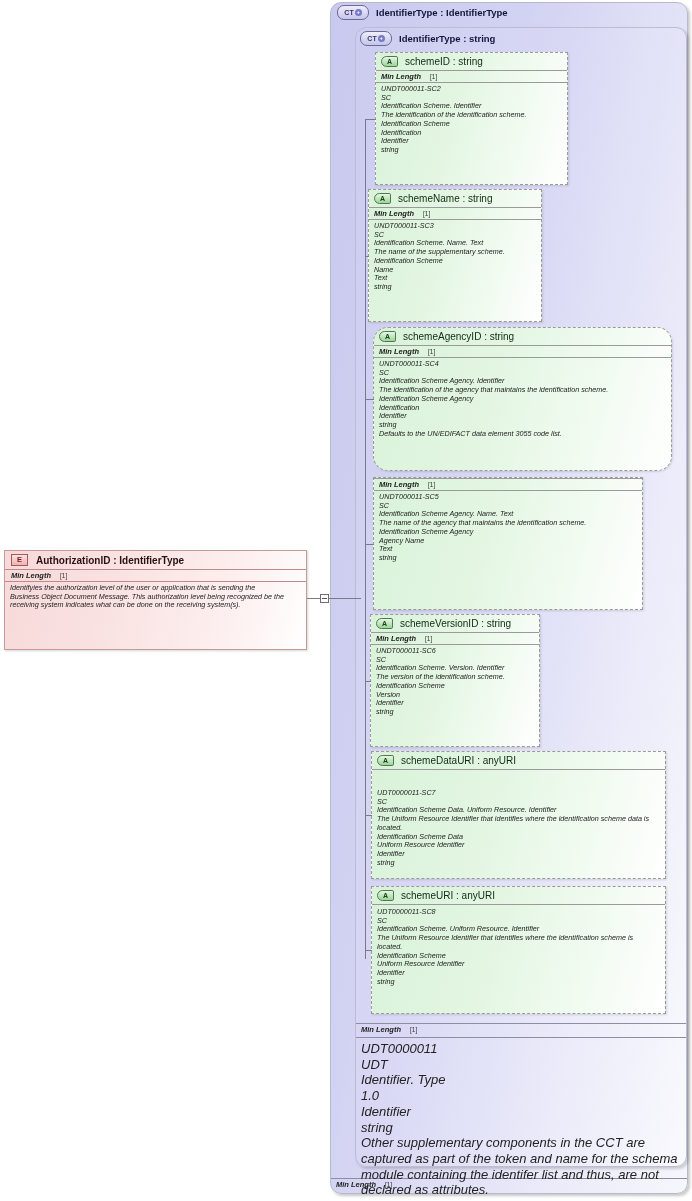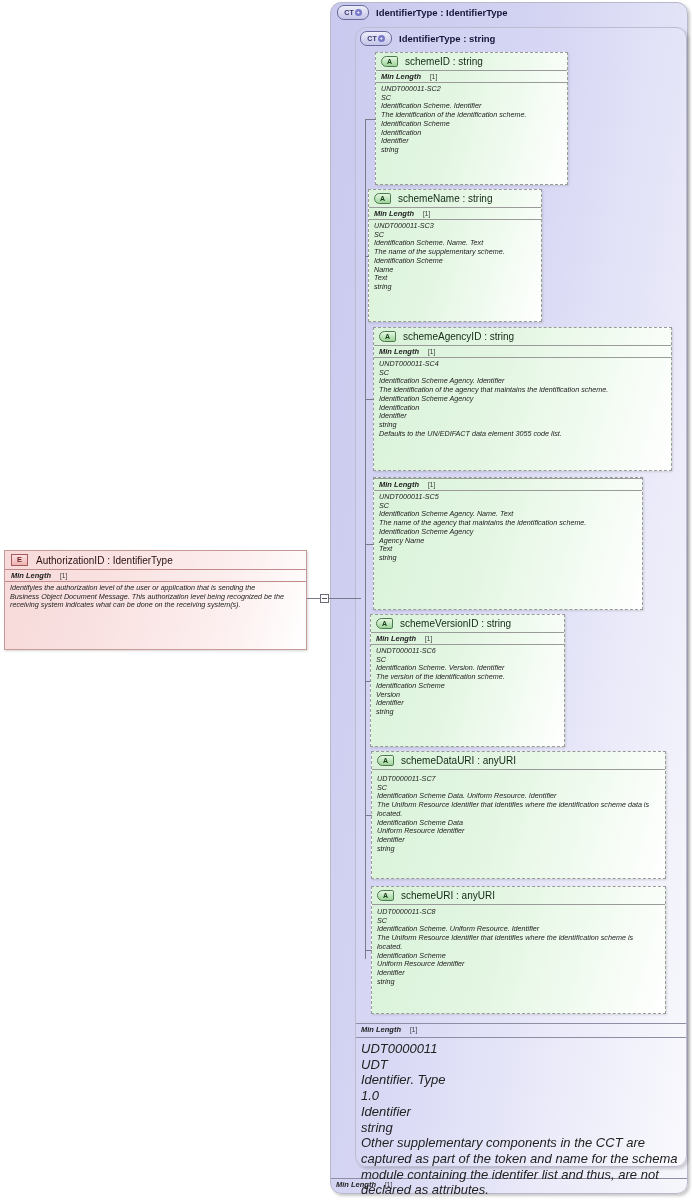--- a/index.html
+++ b/index.html
@@ -82,21 +82,21 @@
     border:1px solid #c79a9a;
     background:linear-gradient(105deg,#f7d9d9 0%,#fae3e3 40%,#fdf0f0 75%,#ffffff 100%);
     box-shadow:1px 1px 2px rgba(0,0,0,.16);
   }
   .elem-head{display:flex;align-items:center;gap:8px;padding:3px 6px;}
   .elem-badge{
     width:17px;height:12px;box-sizing:border-box;
     border:1px solid #a85a5a;background:linear-gradient(#fbe2e2,#efb3b3);
     font-size:7.5px;font-weight:bold;color:#6d1d1d;line-height:10px;text-align:center;
   }
-  .elem-title{font-size:10px;font-weight:normal;color:#2a1010;white-space:nowrap;}
+  .elem-title{font-size:10px;font-weight:bold;color:#2a1010;white-space:nowrap;}
   .elem-facet{
     border-top:1px solid #c08a8a;border-bottom:1px solid #c08a8a;
     padding:1px 6px;display:flex;align-items:baseline;gap:9px;font-size:7.5px;
   }
 
   
   .ln{position:absolute;background:#7a7a8a;}
   .lnh{height:1px;}
   .lnv{width:1px;}
   .minusbox{
@@ -170,21 +170,21 @@
     <div>SC</div>
     <div>Identification Scheme. Name. Text</div>
     <div>The name of the supplementary scheme.</div>
     <div>Identification Scheme</div>
     <div>Name</div>
     <div>Text</div>
     <div>string</div>
   </div>
 </div>
 
-<div class="attr" style="left:373px;top:327px;width:299px;height:144px;">
+<div class="attr" style="left:373px;top:327px;width:299px;height:144px;border-radius:15px;">
   <div class="attr-head">
     <span class="attr-badge">A</span>
     <span class="attr-title">schemeAgencyID : string</span>
   </div>
   <div class="facet-row">
     <span class="facet-name">Min Length</span>
     <span class="facet-card">[1]</span>
   </div>
   <div class="doc">
     <div>UNDT000011-SC4</div>
@@ -209,21 +209,21 @@
     <div>SC</div>
     <div>Identification Scheme Agency. Name. Text</div>
     <div>The name of the agency that maintains the identification scheme.</div>
     <div>Identification Scheme Agency</div>
     <div>Agency Name</div>
     <div>Text</div>
     <div>string</div>
   </div>
 </div>
 
-<div class="attr" style="left:370px;top:614px;width:195px;height:133px;">
+<div class="attr" style="left:370px;top:614px;width:170px;height:133px;">
   <div class="attr-head">
     <span class="attr-badge">A</span>
     <span class="attr-title">schemeVersionID : string</span>
   </div>
   <div class="facet-row">
     <span class="facet-name">Min Length</span>
     <span class="facet-card">[1]</span>
   </div>
   <div class="doc">
     <div>UNDT000011-SC6</div>
@@ -235,21 +235,21 @@
     <div>Identifier</div>
     <div>string</div>
   </div>
 </div>
 
 <div class="attr" style="left:371px;top:751px;width:295px;height:128px;">
   <div class="attr-head">
     <span class="attr-badge">A</span>
     <span class="attr-title">schemeDataURI : anyURI</span>
   </div>
-  <div class="doc" style="border-top:1px solid #9a9a9a;padding-top:5px;">
+  <div class="doc" style="border-top:1px solid #9a9a9a;padding-top:19px;">
     <div>UDT0000011-SC7</div>
     <div>SC</div>
     <div>Identification Scheme Data. Uniform Resource. Identifier</div>
     <div>The Uniform Resource Identifier that identifies where the identification scheme data is located.</div>
     <div>Identification Scheme Data</div>
     <div>Uniform Resource Identifier</div>
     <div>Identifier</div>
     <div>string</div>
   </div>
 </div>

